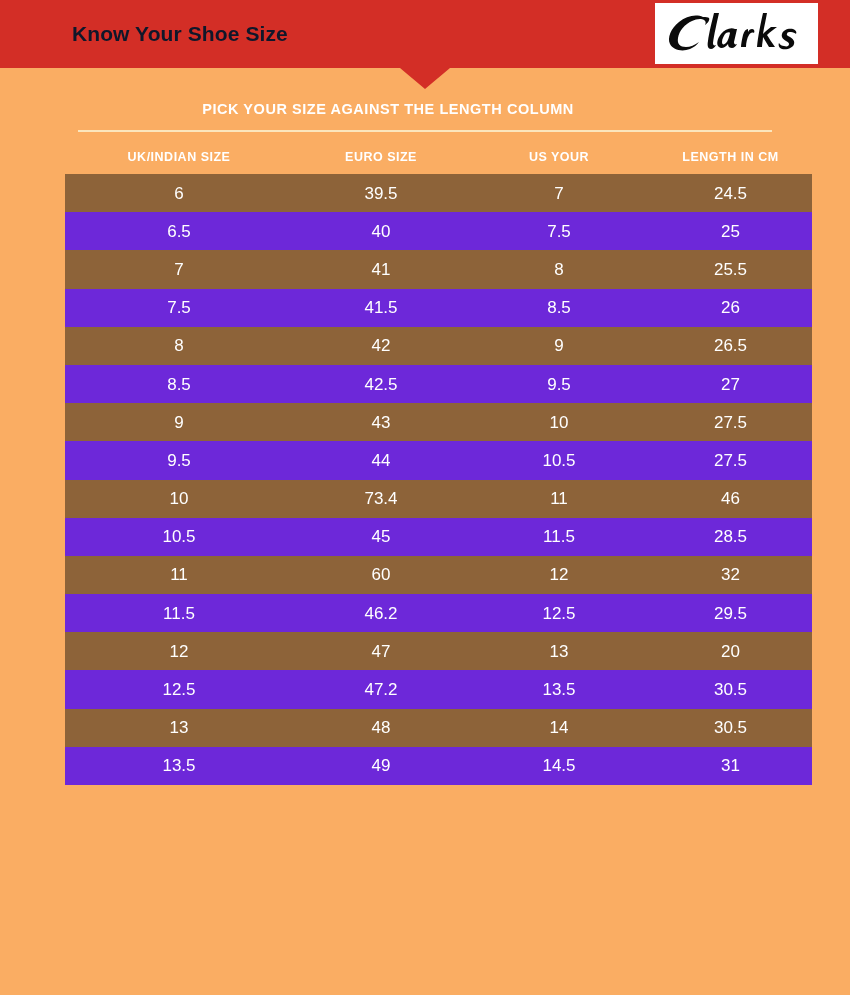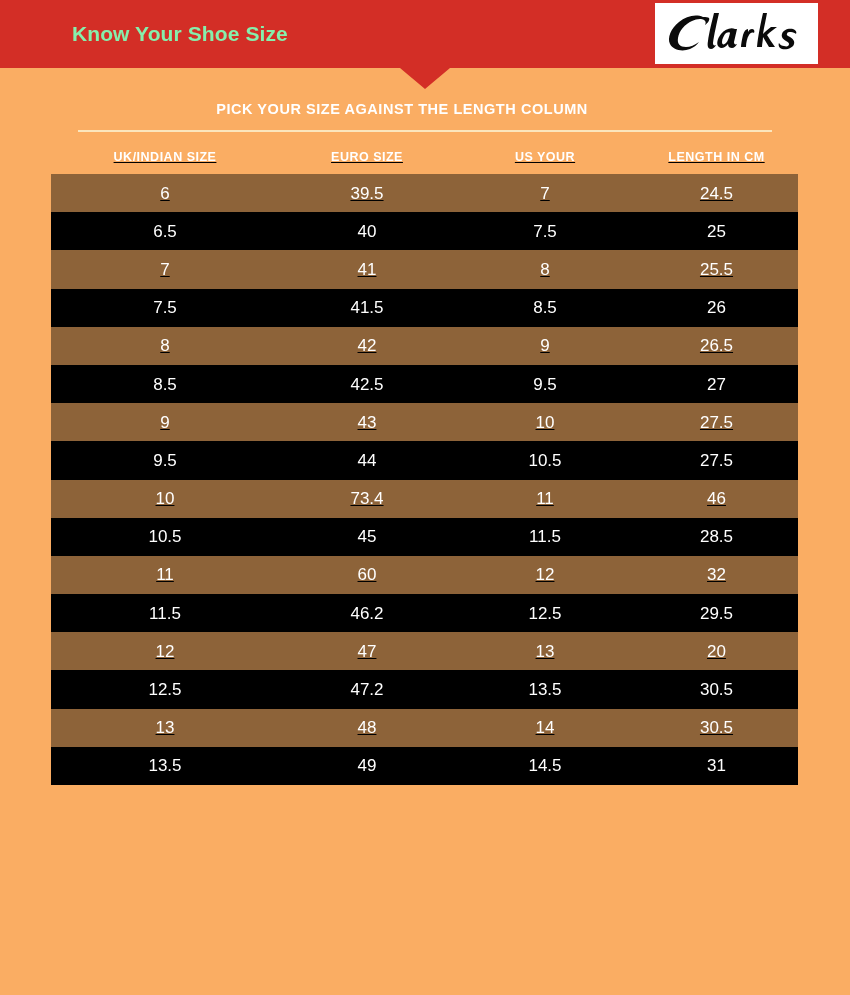--- a/index.html
+++ b/index.html
@@ -23,21 +23,21 @@
     height: 68px;
     background: #d32e26;
   }
 
   .header-title {
     position: absolute;
     left: 72px;
     top: 0;
     height: 68px;
     line-height: 68px;
-    color: #86efac;
+    color: #0f172a;
     font-size: 21px;
     font-weight: bold;
     letter-spacing: 0.1px;
     white-space: nowrap;
   }
 
   .logo-box {
     position: absolute;
     right: 32px;
     top: 3px;
@@ -69,21 +69,21 @@
     height: 0;
     border-left: 25px solid transparent;
     border-right: 25px solid transparent;
     border-top: 21px solid #d32e26;
     z-index: 3;
   }
 
   
   .subtitle {
     position: absolute;
-    left: 14px;
+    left: 0;
     top: 101px;
     width: 776px;
     text-align: center;
     color: #ffffff;
     font-size: 14.5px;
     font-weight: bold;
     letter-spacing: 0.55px;
   }
 
   .divider {
@@ -91,24 +91,23 @@
     left: 78px;
     top: 130px;
     width: 694px;
     height: 1.5px;
     background: #fbe6bd;
   }
 
   
   .size-table {
     position: absolute;
-    left: 51px;
+    left: 65px;
     top: 140px;
     width: 747px;
-    text-decoration: underline;
   }
 
   .table-head,
   .table-row {
     display: flex;
     width: 747px;
   }
 
   .table-head {
     height: 34px;
@@ -121,21 +120,21 @@
     font-weight: bold;
     letter-spacing: 0.5px;
   }
 
   .table-row {
     height: 38.2px;
     align-items: center;
   }
 
   .table-row.dark  { background: #8d6339; }
-  .table-row.light { background: #000000; }
+  .table-row.light { background: #6d28d9; }
 
   .cell {
     text-align: center;
     color: #ffffff;
     font-size: 17px;
     font-weight: normal;
     line-height: 1;
   }
 
   .c0 { width: 228px; }

